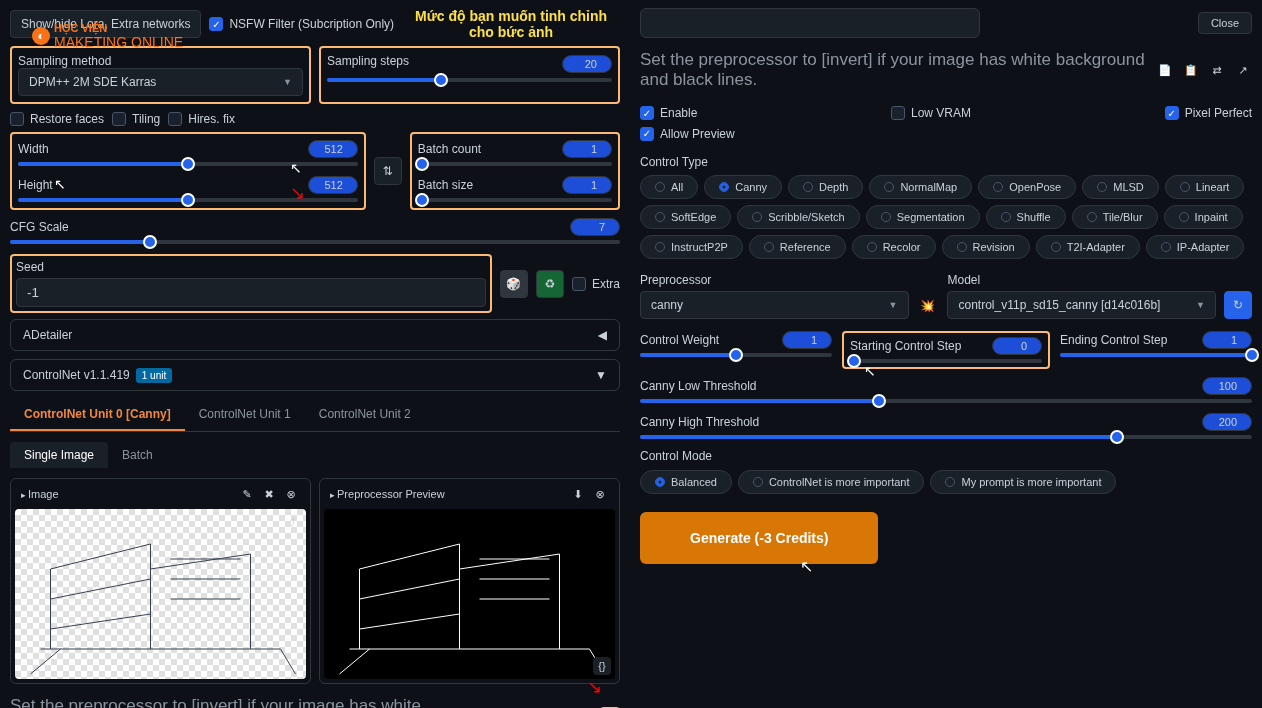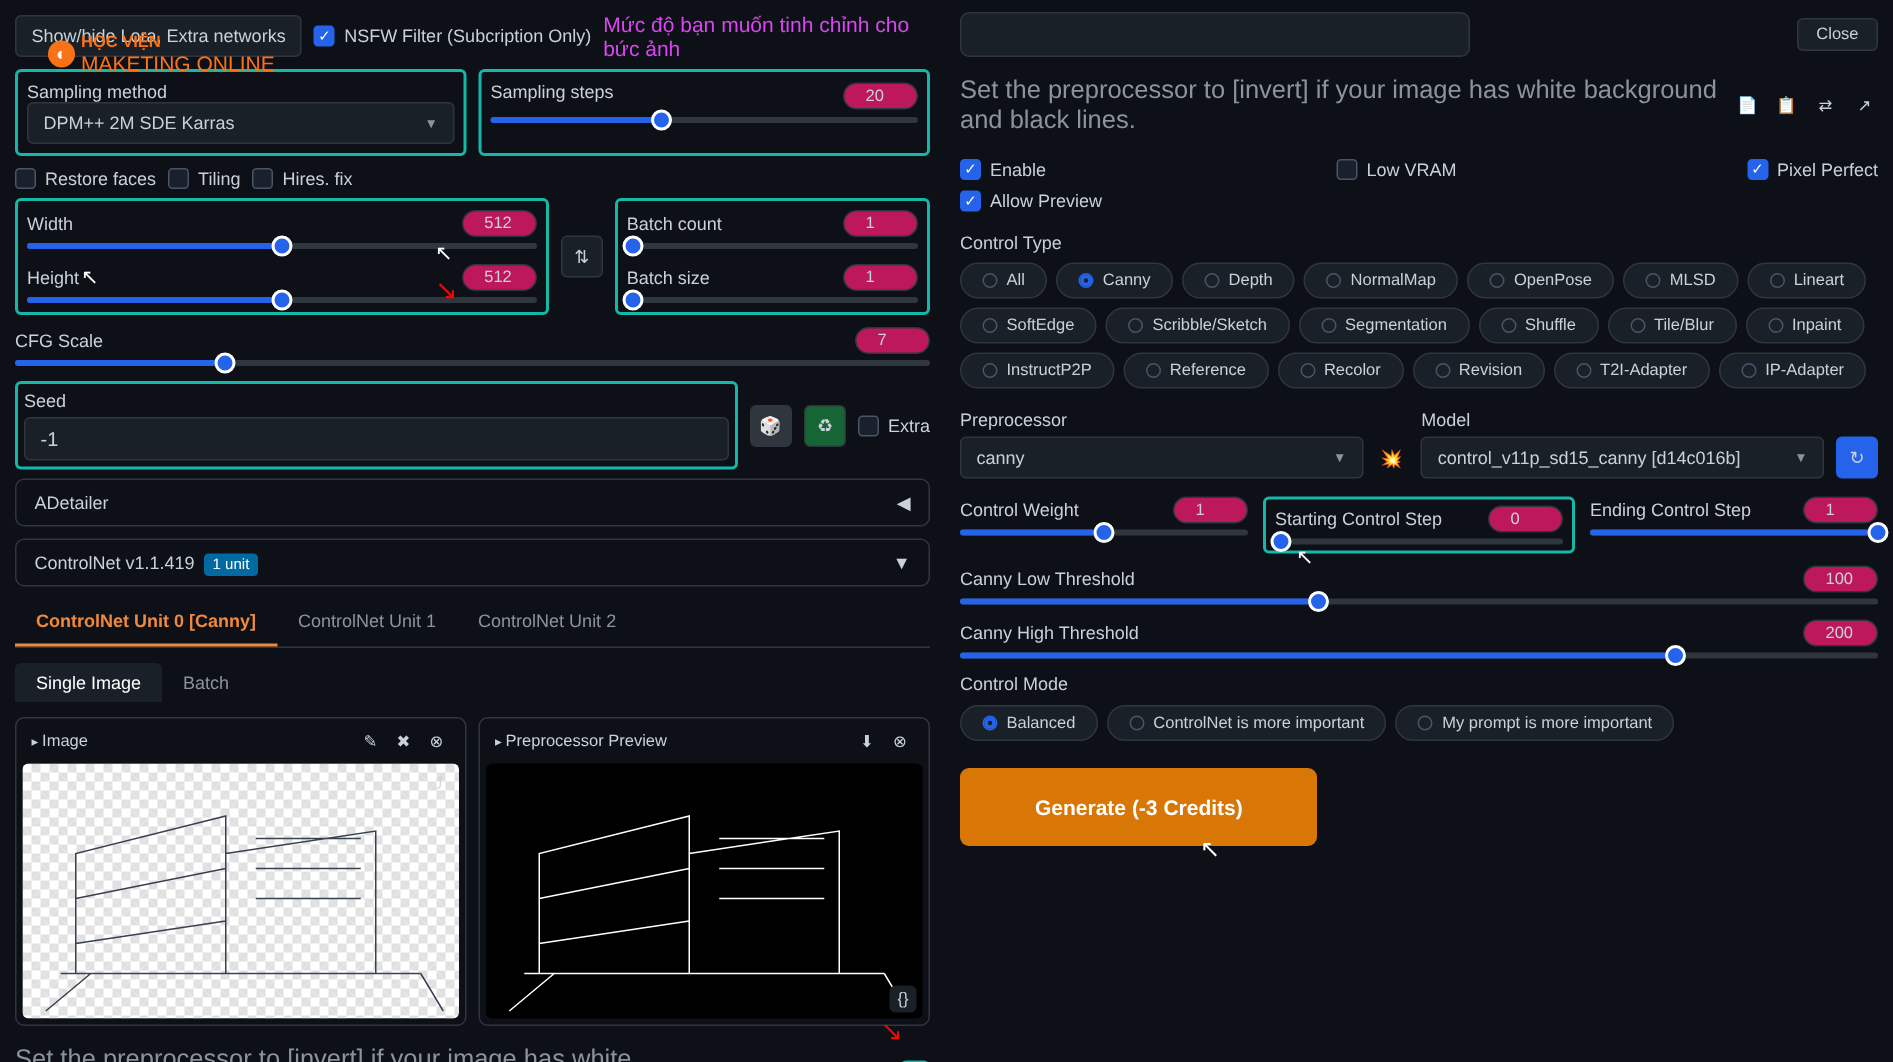--- a/index.html
+++ b/index.html
@@ -24,37 +24,38 @@
 .checkbox { display: inline-flex; align-items: center; gap: 6px; cursor: pointer; }
 .checkbox-box {
   width: 14px; height: 14px; border: 1px solid #4a5568;
   border-radius: 3px; background: #1a202c;
   display: inline-flex; align-items: center; justify-content: center;
 }
 .checkbox-box.checked { background: #2563eb; border-color: #2563eb; }
 .checkbox-box.checked::after { content: "✓"; color: #fff; font-size: 10px; }
 
 .annotation {
-  color: #d946ef; font-weight: 400; font-size: 14px;
-}
-.annotation-box { border: 2px solid #14b8a6; border-radius: 4px; }
+  color: #fde047; font-weight: 700; font-size: 14px;
+  text-align: center;
+}
+.annotation-box { border: 2px solid #fdba74; border-radius: 4px; }
 
 .dropdown {
   background: #1a2028; color: #c9d1d9; border: 1px solid #30363d;
   border-radius: 4px; padding: 6px 10px; width: 100%;
   display: flex; justify-content: space-between; align-items: center;
   cursor: pointer;
 }
 .dropdown::after { content: "▼"; font-size: 9px; color: #8b949e; }
 
 .slider-group { margin-bottom: 10px; }
 .slider-header { display: flex; justify-content: space-between; align-items: center; margin-bottom: 4px; }
 .slider-value {
-  background: #be185d; color: #c9d1d9; border: 1px solid #30363d;
-  border-radius: 12px; padding: 2px 14px; min-width: 50px; text-align: left;
+  background: #1d4ed8; color: #c9d1d9; border: 1px solid #30363d;
+  border-radius: 12px; padding: 2px 14px; min-width: 50px; text-align: right;
   font-size: 11px;
 }
 .slider-track {
   width: 100%; height: 4px; background: #30363d;
   border-radius: 2px; position: relative; margin-top: 4px;
 }
 .slider-fill {
   height: 100%; background: #2563eb; border-radius: 2px;
   position: relative;
 }

